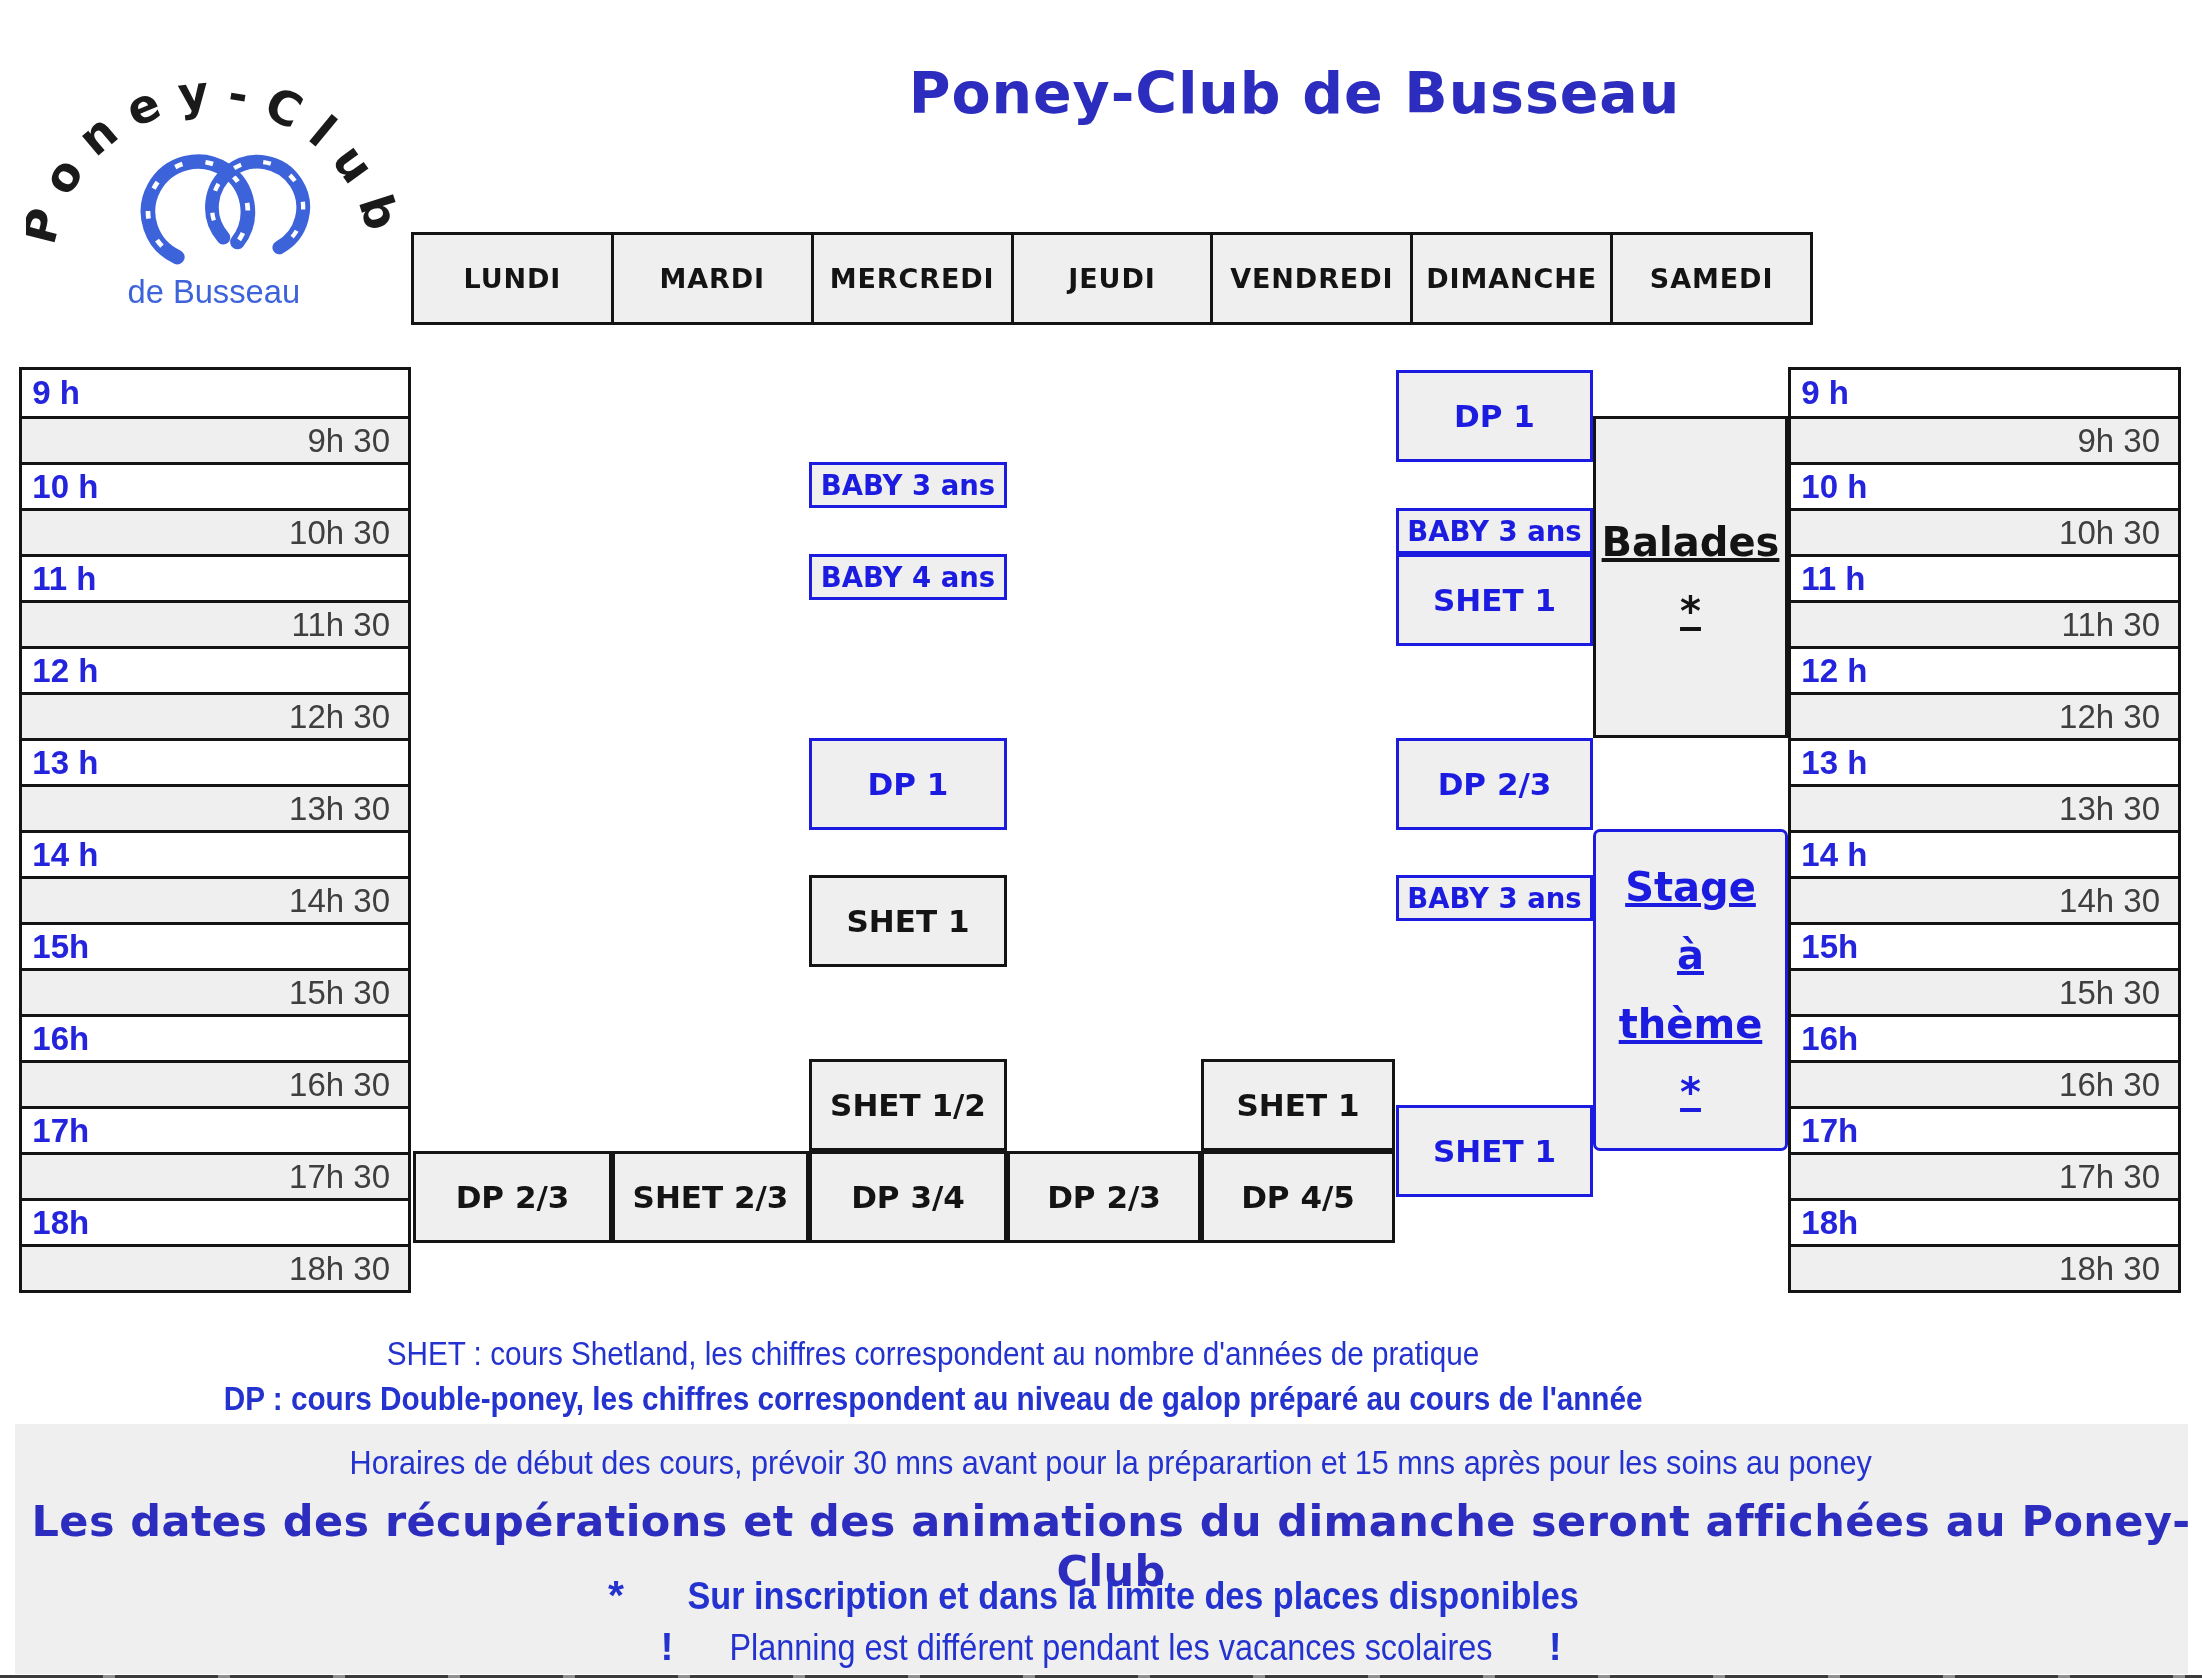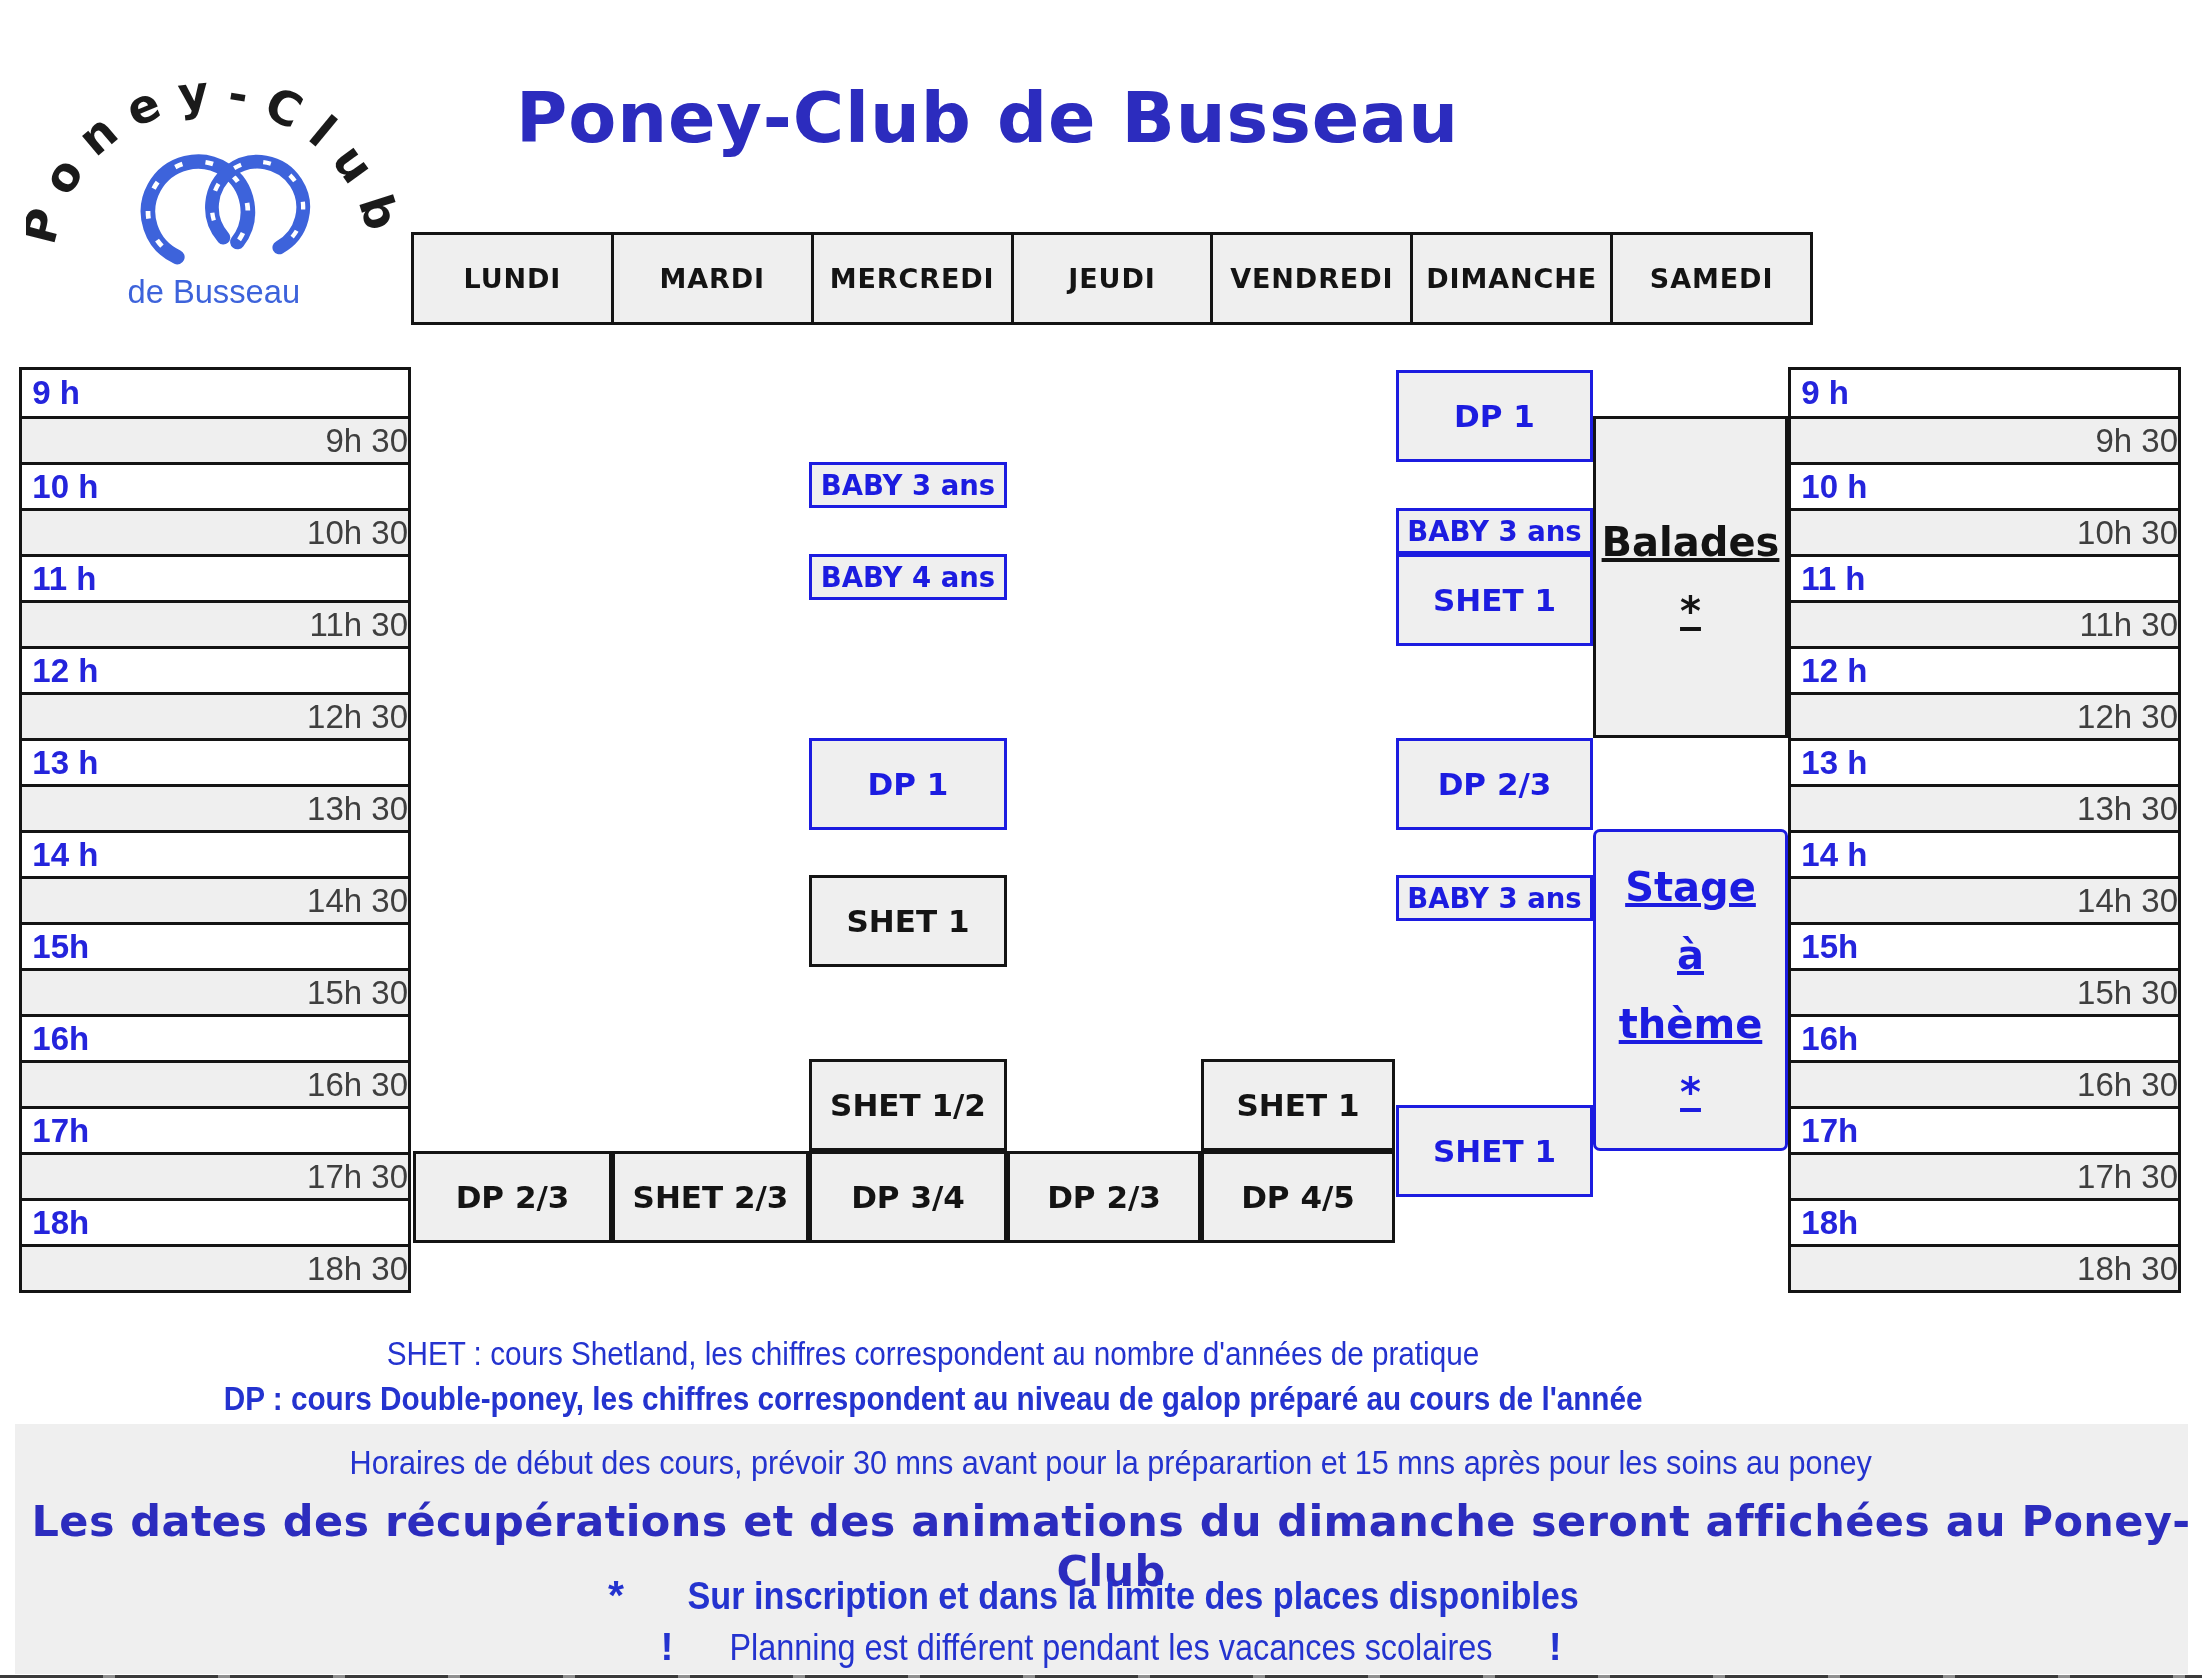--- a/index.html
+++ b/index.html
@@ -15,39 +15,39 @@
   html,body{margin:0;padding:0;background:#ffffff;}
   body{width:2203px;height:1679px;position:relative;font-family:"Liberation Sans",sans-serif;}
   #page{position:absolute;left:0;top:0;width:2203px;height:1679px;overflow:hidden;background:#ffffff;}
 
   
   #logo{position:absolute;left:26px;top:34px;width:379px;height:284px;}
   #logo .arc-text{font-family:"DejaVu Sans",sans-serif;font-weight:bold;font-size:54px;fill:#1a1a1a;letter-spacing:4px;}
   #logo .logo-sub{font-family:"Liberation Sans",sans-serif;font-size:38px;fill:var(--blue-logo);text-anchor:middle;}
 
   
-  #title{position:absolute;left:516px;top:77px;width:1557px;
-    font-family:"DejaVu Sans",sans-serif;font-weight:bold;font-size:70px;letter-spacing:0.9px;color:var(--blue-title);}
+  #title{position:absolute;left:516px;top:60px;width:1557px;text-align:center;
+    font-family:"DejaVu Sans",sans-serif;font-weight:bold;font-size:57px;letter-spacing:0.9px;color:var(--blue-title);}
 
   
   #day-header{position:absolute;left:411px;top:232px;width:1402px;height:93px;display:flex;
     border:3.4px solid var(--ink);background:var(--cell-gray);box-sizing:border-box;}
   .day-cell{flex:1;display:flex;align-items:center;justify-content:center;
     font-family:"DejaVu Sans",sans-serif;font-weight:bold;font-size:27px;letter-spacing:0.9px;color:var(--ink);
     border-left:3.4px solid var(--ink);box-sizing:border-box;}
   .day-cell:first-child{border-left:none;}
 
   
   .time-table{position:absolute;top:367px;height:926px;border:3.4px solid var(--ink);background:#fde047;box-sizing:border-box;}
   #left-times{left:19px;width:392px;}
   #right-times{left:1788px;width:393px;}
   .time-row{height:46px;box-sizing:border-box;display:flex;align-items:center;}
   .time-row + .time-row{border-top:3.4px solid var(--ink);}
   .time-row.hour{background:#ffffff;justify-content:flex-start;padding-left:10.3px;}
-  .time-row.half{background:var(--cell-gray);justify-content:flex-end;padding-right:0;}
+  .time-row.half{background:var(--cell-gray);justify-content:flex-end;padding-right:18px;}
   .time-row.hour .time-label{color:var(--blue-hour);font-weight:bold;font-size:33px;}
   .time-row.half .time-label{color:var(--half-gray);font-size:33px;}
 
   
   .course-block{position:absolute;box-sizing:border-box;background:var(--cell-gray);
     display:flex;flex-direction:column;align-items:center;justify-content:center;text-align:center;
     font-family:"DejaVu Sans",sans-serif;font-weight:bold;font-size:31px;line-height:1.05;}
   .style-black{border:3.4px solid var(--ink);color:var(--ink);}
   .style-blue{border:3.4px solid var(--blue-block);color:var(--blue-block);}
   .course-block.slim{font-size:27.5px;}

